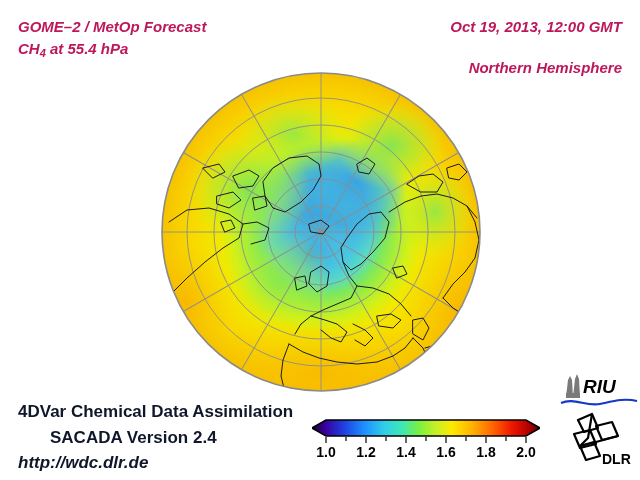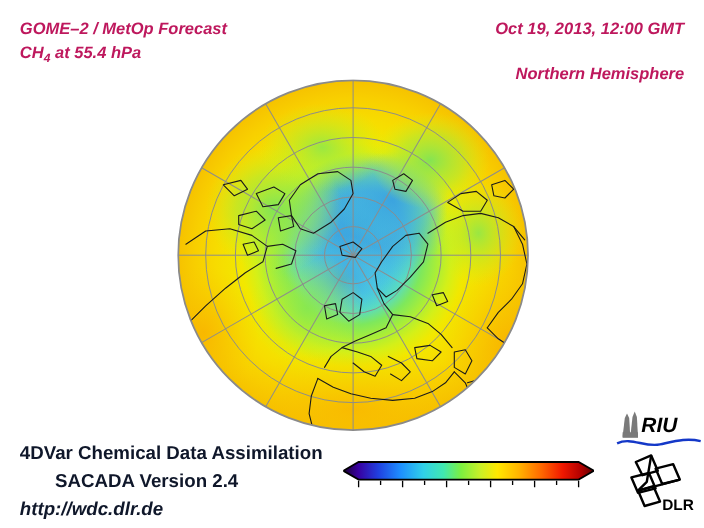--- a/index.html
+++ b/index.html
@@ -304,20 +304,28 @@
       <line x1="174" y1="19" x2="174" y2="25"></line>
       <line x1="214" y1="19" x2="214" y2="25"></line>
       <line x1="34" y1="19" x2="34" y2="23"></line>
       <line x1="74" y1="19" x2="74" y2="23"></line>
       <line x1="114" y1="19" x2="114" y2="23"></line>
       <line x1="154" y1="19" x2="154" y2="23"></line>
       <line x1="194" y1="19" x2="194" y2="23"></line>
     </g>
   </svg>
 
+  <div id="cbar-ticklabels">
+    <span class="ticklabel" style="left:14px">1.0</span>
+    <span class="ticklabel" style="left:54px">1.2</span>
+    <span class="ticklabel" style="left:94px">1.4</span>
+    <span class="ticklabel" style="left:134px">1.6</span>
+    <span class="ticklabel" style="left:174px">1.8</span>
+    <span class="ticklabel" style="left:214px">2.0</span>
+  </div>
 </div>
 
 <svg id="logo-riu" viewBox="0 0 78 40" xmlns="http://www.w3.org/2000/svg">
 
   <g fill="#7a7a7a">
     <polygon points="6,26 8,9 10,5 12,9 13,26"></polygon>
     <polygon points="13,26 15,8 17,3 19,8 20,26"></polygon>
     <rect x="6" y="22" width="14" height="5"></rect>
   </g>
 

